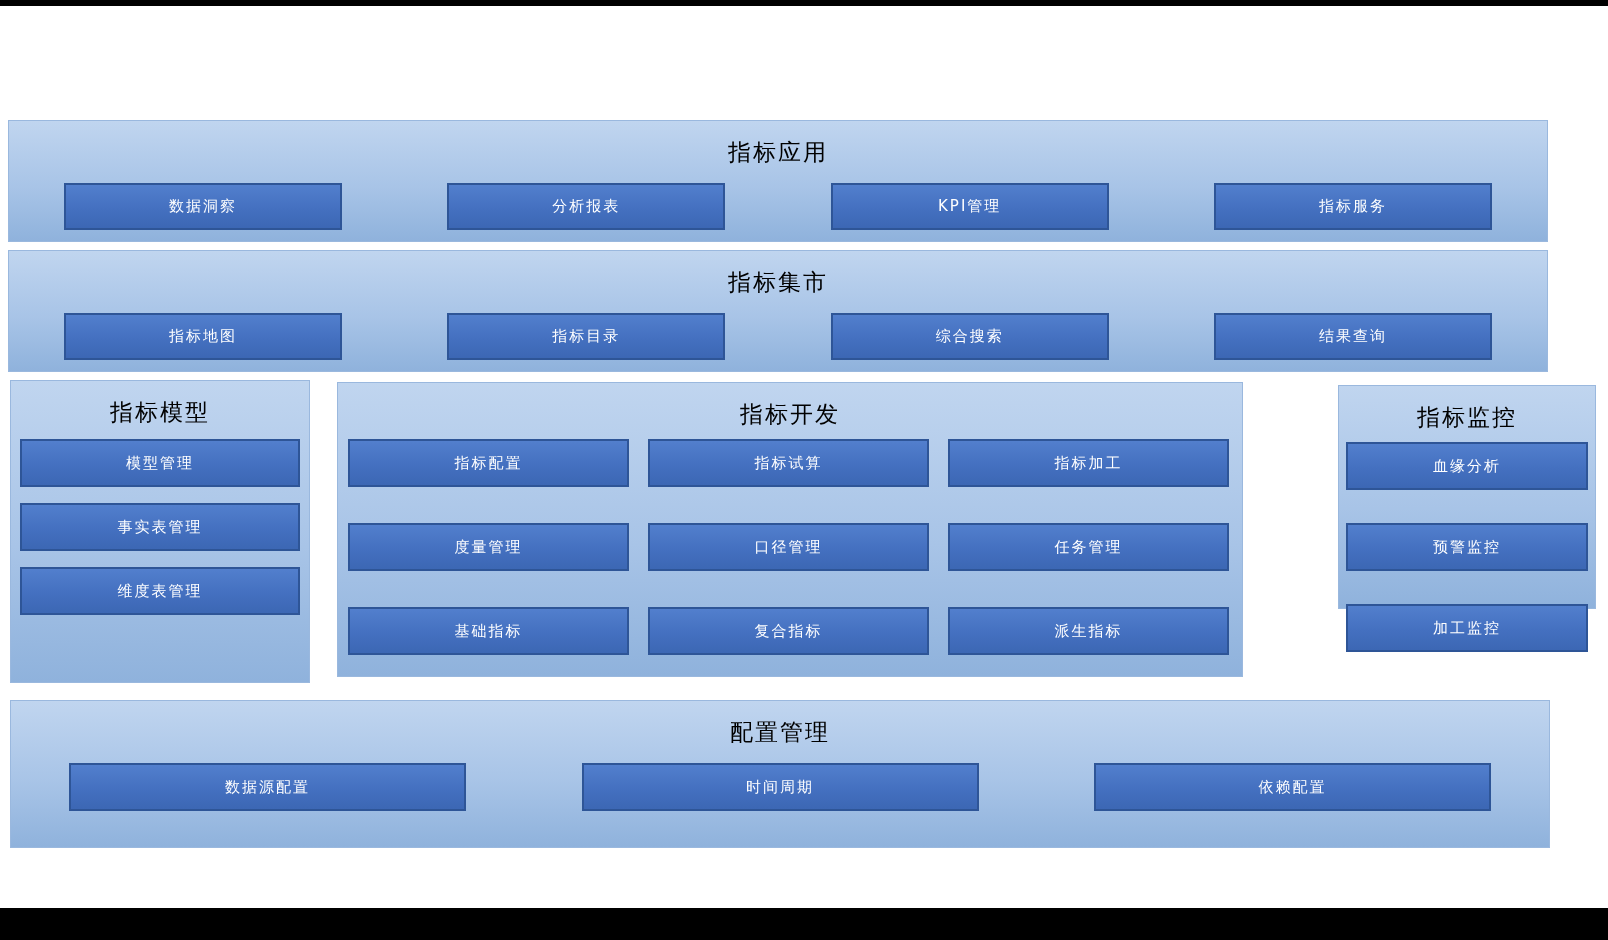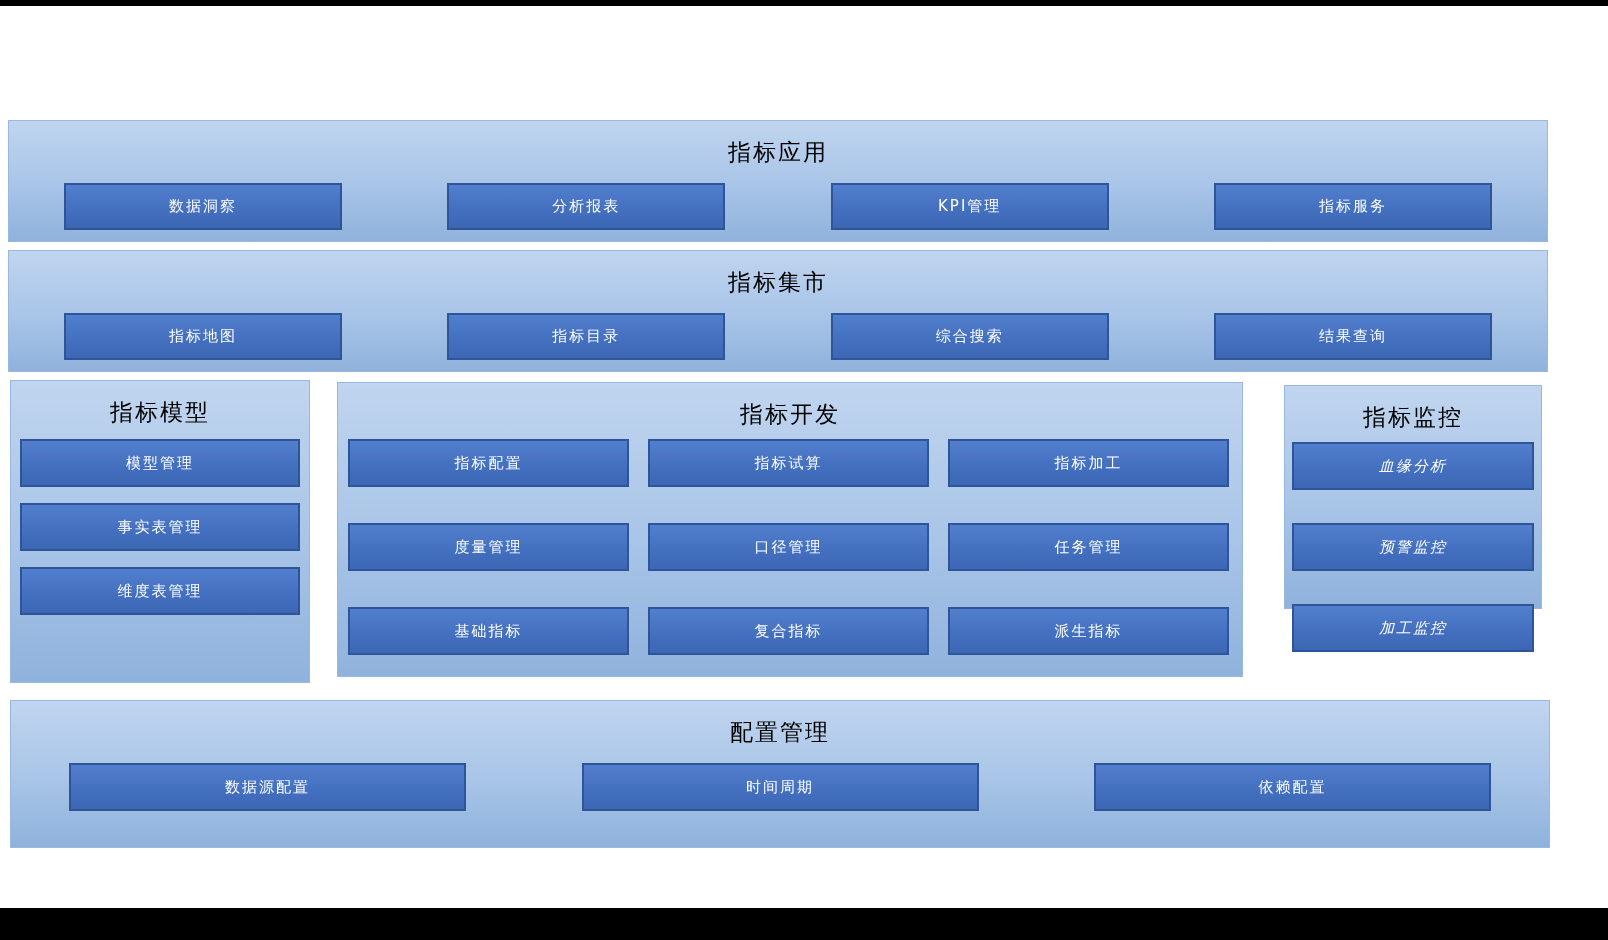--- a/index.html
+++ b/index.html
@@ -14,21 +14,21 @@
 
   .panel {
     position:absolute; box-sizing:border-box;
     background:linear-gradient(180deg,#c0d5ef 0%,#a8c4e7 55%,#8fb2dc 100%);
     border:1px solid #9ab8de;
   }
   #p-app     { left:8px;    top:120px; width:1540px; height:122px; }
   #p-market  { left:8px;    top:250px; width:1540px; height:122px; }
   #p-model   { left:10px;   top:380px; width:300px;  height:303px; }
   #p-dev     { left:337px;  top:382px; width:906px;  height:295px; }
-  #p-monitor { left:1284px; top:385px; width:258px;  height:224px; }
+  #p-monitor { left:1338px; top:385px; width:258px;  height:224px; }
   #p-config  { left:10px;   top:700px; width:1540px; height:148px; }
 
   .panel-title {
     text-align:center; font-size:23px; color:#000;
     padding-top:16px; letter-spacing:2px; white-space:nowrap;
   }
   .blk {
     box-sizing:border-box;
     background:linear-gradient(180deg,#527fcd 0%,#4470c0 55%,#3c67b4 100%);
     border:2px solid #2e5597;
@@ -38,21 +38,21 @@
   }
   .row4 { display:flex; justify-content:space-between; padding:0 55px; margin-top:15px; }
   .row4 .blk { width:278px; height:47px; }
 
   .row3 { display:flex; justify-content:space-between; padding:0 58px; margin-top:15px; }
   .row3 .blk { width:397px; height:48px; }
 
   .col { display:flex; flex-direction:column; align-items:center; gap:16px; margin-top:11px; }
   .col .blk { width:280px; height:48px; }
 
-  .col-sm { display:flex; flex-direction:column; align-items:center; gap:33px; margin-top:9px;font-style:italic; }
+  .col-sm { display:flex; flex-direction:column; align-items:center; gap:33px; margin-top:9px; }
   .col-sm .blk { width:242px; height:48px; }
 
   .grid3 {
     display:grid; grid-template-columns:repeat(3,281px);
     column-gap:19px; row-gap:36px;
     padding:9px 0 0 10px;
   }
   .grid3 .blk { height:48px; }
 </style>
 </head>

